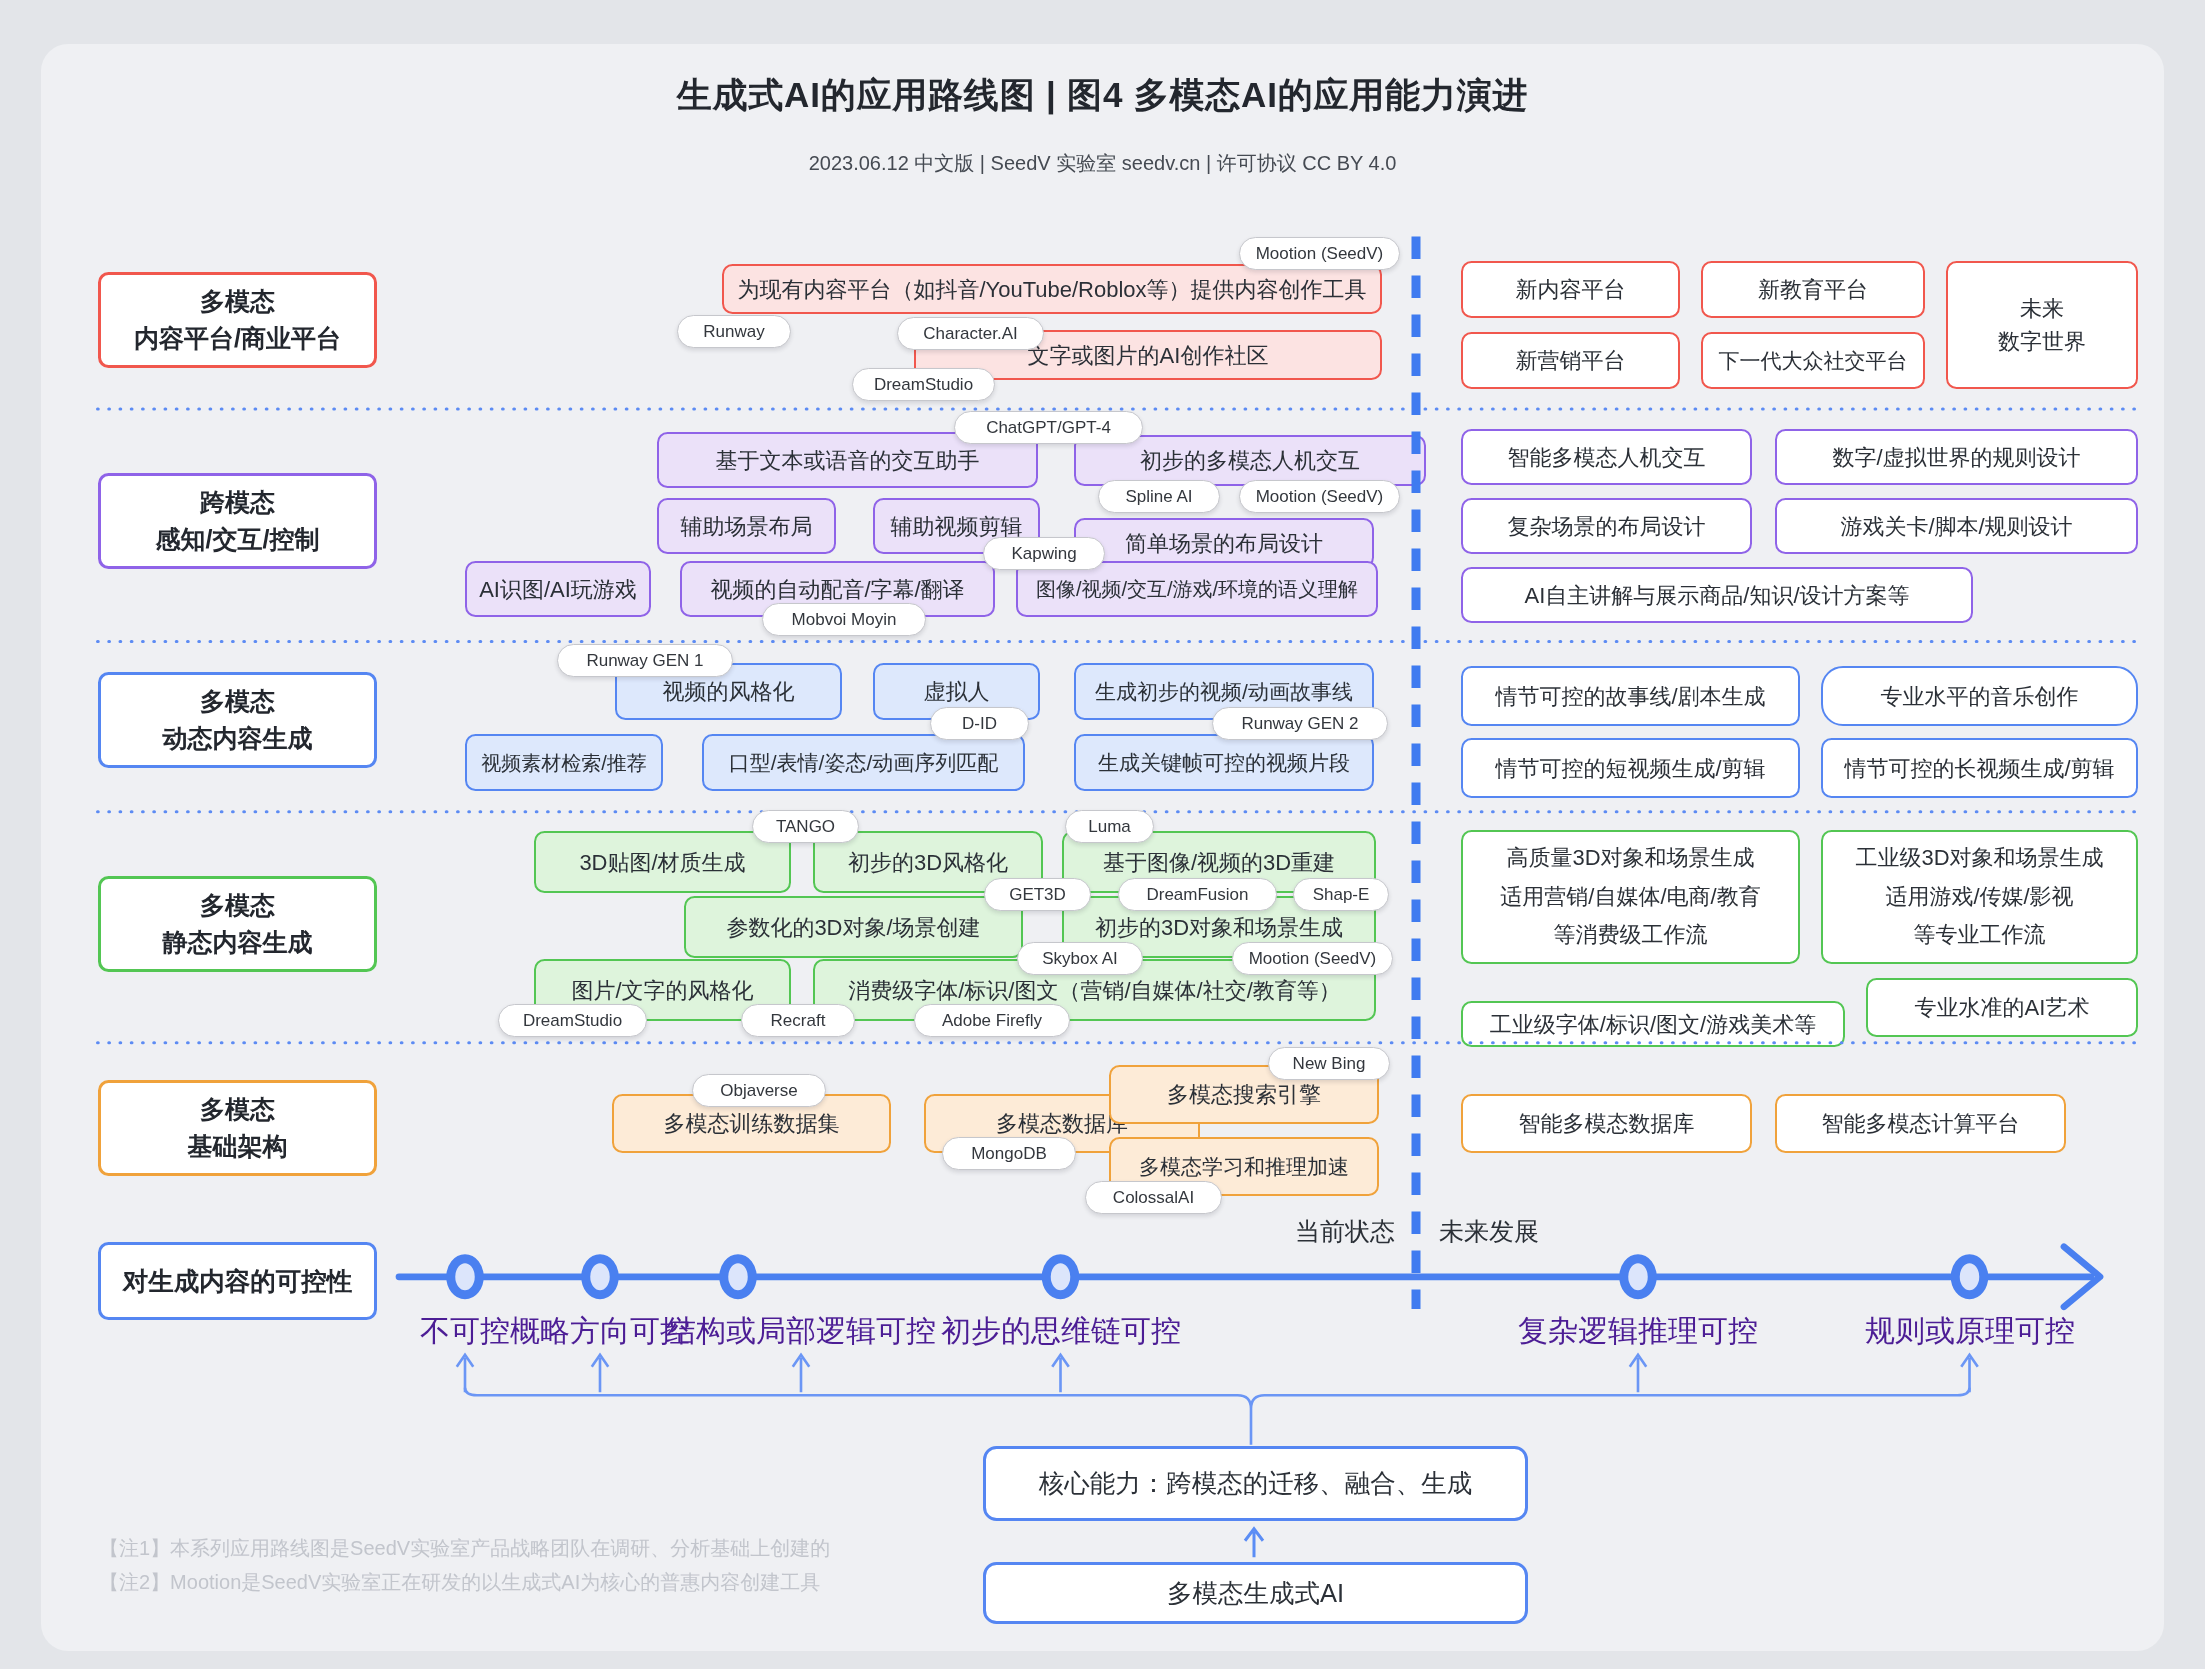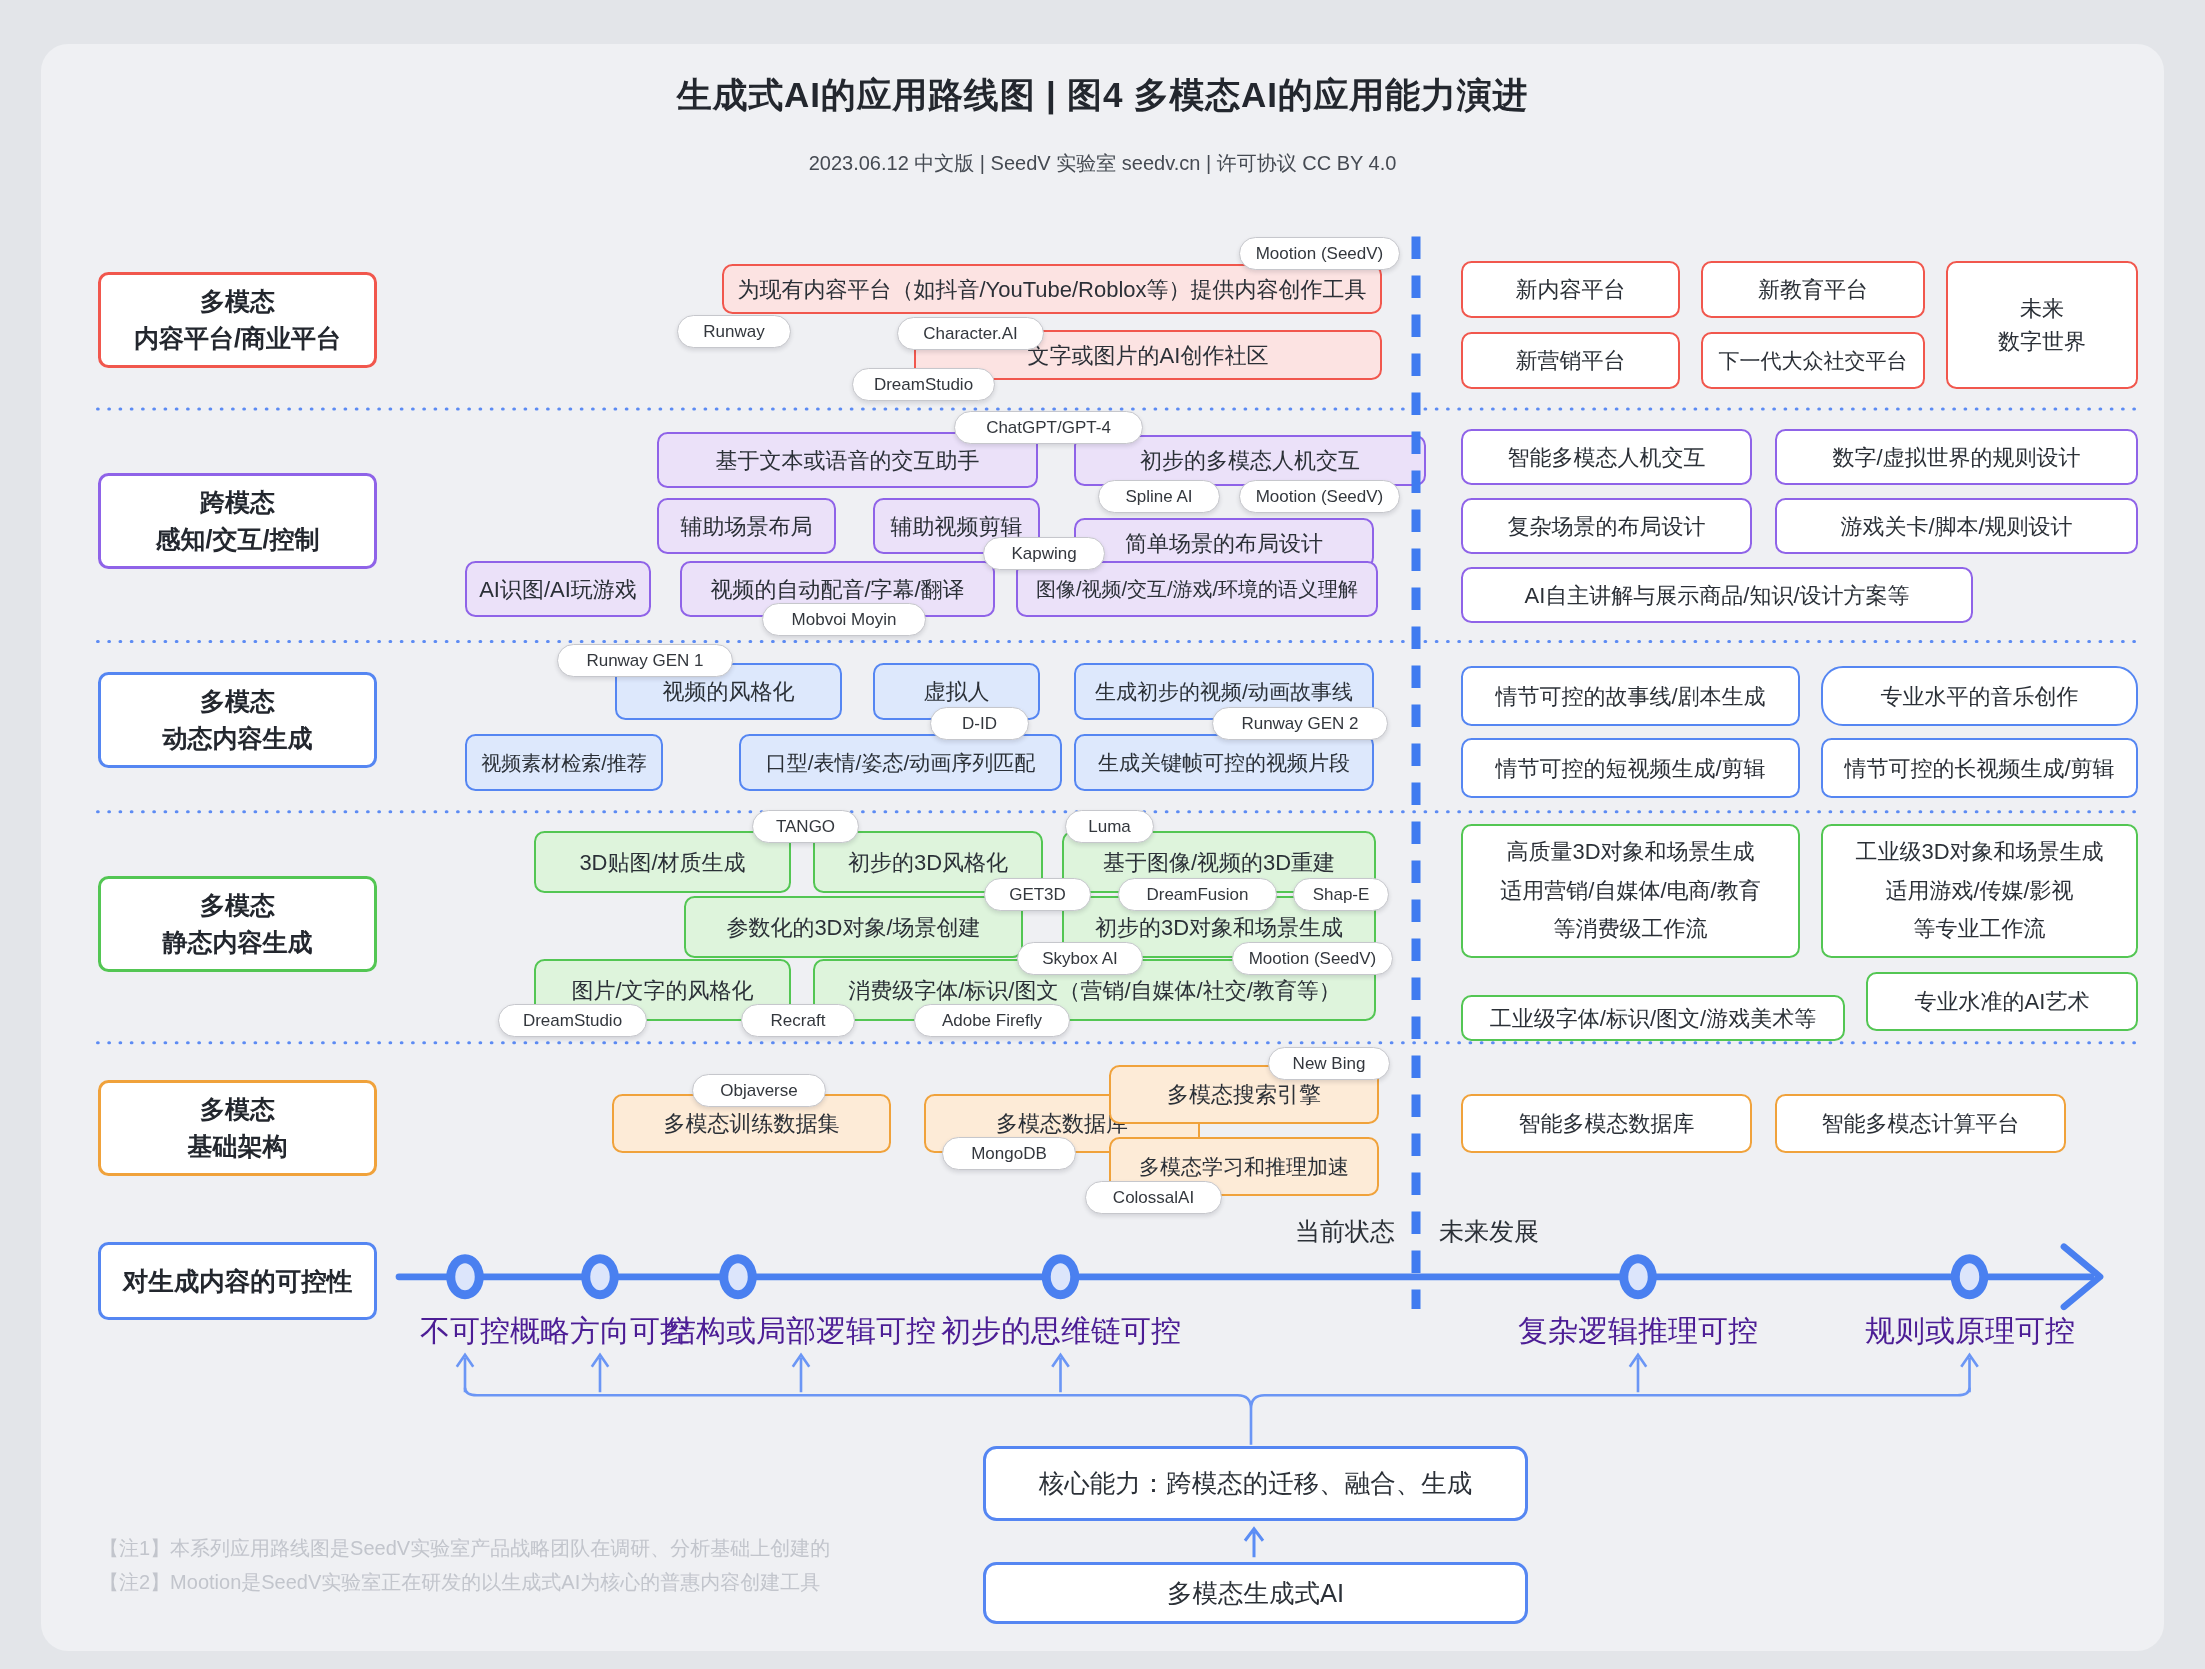--- a/index.html
+++ b/index.html
@@ -22,21 +22,21 @@
     border:2.3px solid;border-radius:10.5px;font-size:22px;line-height:1.5;color:#2b3037;
     padding:0 7.5px;
   }
   .cur.red{background:#fce3e2;border-color:#f1574d;}
   .fut.red{background:#ffffff;border-color:#f1574d;}
   .cur.purple{background:#ebe1f9;border-color:#8f63e8;}
   .fut.purple{background:#ffffff;border-color:#8f63e8;}
   .cur.blue{background:#dde8fc;border-color:#5586f2;}
   .fut.blue{background:#ffffff;border-color:#5586f2;}
   .cur.green{background:#def4dc;border-color:#53c653;}
-  .fut.green{background:#ffffff;border-color:#53c653;}
+  .fut.green{background:#ffffff;border-color:#53c653;margin-top:6px;}
   .cur.orange{background:#fdebd7;border-color:#f0a23b;}
   .fut.orange{background:#ffffff;border-color:#f0a23b;}
   .lab{
     position:absolute;box-sizing:border-box;display:flex;flex-direction:column;
     align-items:center;justify-content:center;text-align:center;
     background:#ffffff;border:3px solid;border-radius:10.5px;
     font-size:25px;font-weight:bold;line-height:1.5;color:#23272e;
   }
   .t{
     position:absolute;box-sizing:border-box;display:flex;align-items:center;justify-content:center;
@@ -144,21 +144,21 @@
 <div class="b fut purple" style="left:1775px;top:498px;width:363px;height:56px;">游戏关卡/脚本/规则设计</div>
 <div class="b fut purple" style="left:1461px;top:567px;width:512px;height:56px;">AI自主讲解与展示商品/知识/设计方案等</div>
 
 <div class="t" style="left:557px;top:644px;width:176px;height:33px;">Runway GEN 1</div>
 <div class="b cur blue" style="left:615px;top:663px;width:227px;height:57px;">视频的风格化</div>
 <div class="b cur blue" style="left:873px;top:663px;width:167px;height:57px;">虚拟人</div>
 <div class="b cur blue" style="left:1074px;top:663px;width:300px;height:57px;font-size:21px;">生成初步的视频/动画故事线</div>
 <div class="t" style="left:930px;top:707px;width:99px;height:33px;">D-ID</div>
 <div class="t" style="left:1212px;top:707px;width:176px;height:33px;">Runway GEN 2</div>
 <div class="b cur blue" style="left:465px;top:734px;width:198px;height:57px;font-size:20px;">视频素材检索/推荐</div>
-<div class="b cur blue" style="left:702px;top:734px;width:323px;height:57px;font-size:21px;margin-left:37px;">口型/表情/姿态/动画序列匹配</div>
+<div class="b cur blue" style="left:702px;top:734px;width:323px;height:57px;font-size:21px;">口型/表情/姿态/动画序列匹配</div>
 <div class="b cur blue" style="left:1074px;top:734px;width:300px;height:57px;font-size:21px;">生成关键帧可控的视频片段</div>
 <div class="b fut blue" style="left:1461px;top:666px;width:339px;height:60px;">情节可控的故事线/剧本生成</div>
 <div class="b fut blue" style="left:1821px;top:666px;width:317px;height:60px;border-radius:22px;">专业水平的音乐创作</div>
 <div class="b fut blue" style="left:1461px;top:738px;width:339px;height:60px;">情节可控的短视频生成/剪辑</div>
 <div class="b fut blue" style="left:1821px;top:738px;width:317px;height:60px;">情节可控的长视频生成/剪辑</div>
 
 <div class="b cur green" style="left:534px;top:831px;width:257px;height:62px;">3D贴图/材质生成</div>
 <div class="t" style="left:752px;top:810px;width:107px;height:33px;">TANGO</div>
 <div class="b cur green" style="left:813px;top:831px;width:230px;height:62px;">初步的3D风格化</div>
 <div class="t" style="left:1065px;top:810px;width:89px;height:33px;">Luma</div>

